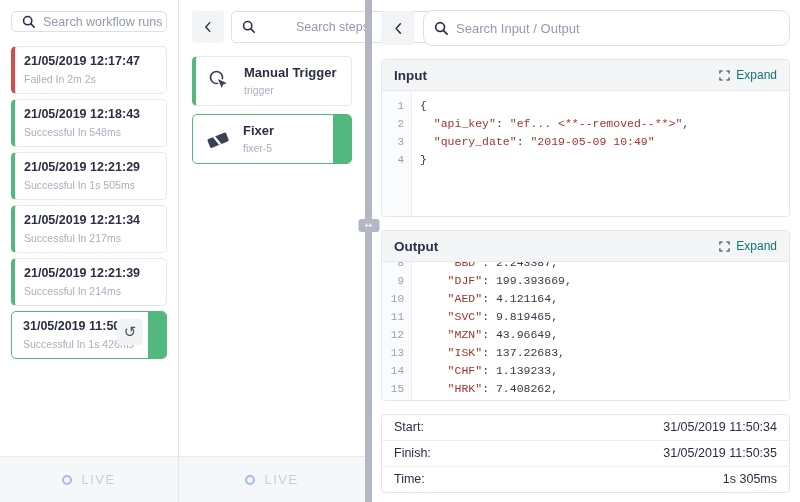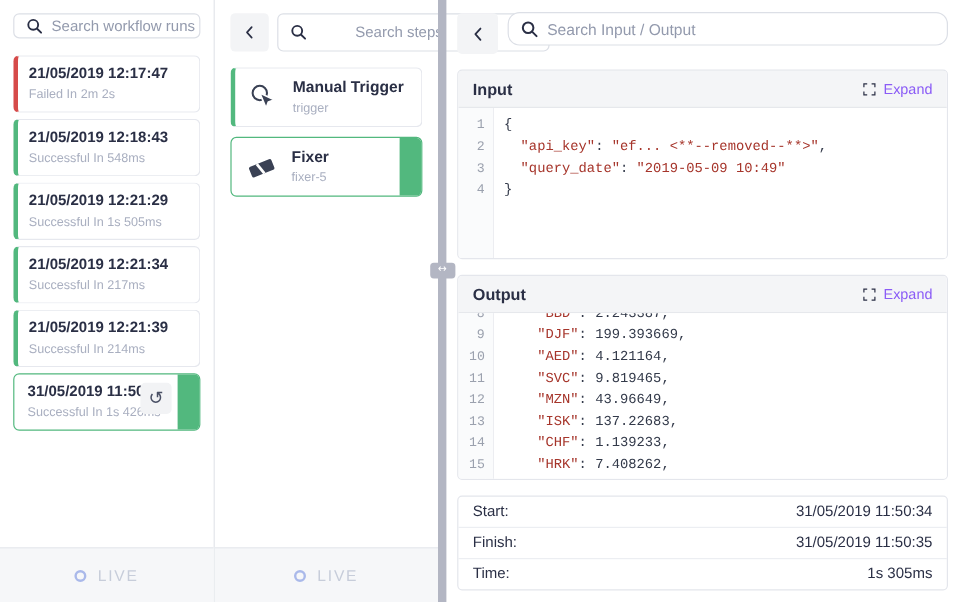--- a/index.html
+++ b/index.html
@@ -81,32 +81,32 @@
     position:absolute; top:219px; left:50%; transform:translateX(-50%);
     width:21px; height:13px; background:#b3b6c3; border-radius:3px;
     color:#fff; font-size:9px; line-height:13px; text-align:center;
     cursor:col-resize; font-family:"DejaVu Sans", sans-serif;
   }
 
   
   .io-panel { flex:1; display:flex; flex-direction:column; padding:10px 10px 0 9px; overflow:hidden; }
   .io-head { display:flex; gap:8px; }
   .io-head .back-btn { width:34px; height:34px; margin-top:1px; }
-  .io-head .search-box { flex:1; height:28px; border-radius:10px; }
+  .io-head .search-box { flex:1; height:36px; border-radius:10px; }
   .io-head .search-box input { font-size:13px; }
 
   .section { border:1px solid #e4e6ec; border-radius:4px; margin-top:13px; overflow:hidden; flex:none; }
   .section-head {
     height:31px; background:#f4f5f7; border-bottom:1px solid #e6e8ec;
     display:flex; align-items:center; justify-content:space-between; padding:0 12px;
   }
   .section-title { font-size:13.5px; font-weight:bold; color:#2a2f45; }
   .expand-btn {
     display:flex; align-items:center; gap:6px; background:none; border:0; cursor:pointer;
-    font-family:"Liberation Sans", sans-serif; font-size:12px; color:#8b5cf6;
+    font-family:"Liberation Sans", sans-serif; font-size:12px; color:#0f766e;
   }
 
   .code-view {
     background:linear-gradient(to right,#fafbfc 0 29px,#ecedf1 29px 30px,#ffffff 30px);
     overflow:hidden;
   }
   .input-view  { height:125px; padding-top:6px; }
   .output-view { height:138px; }
   .output-inner { margin-top:-8px; }
   .code-line { display:flex; line-height:18px; font-family:"Liberation Mono", monospace; font-size:11.5px; }

